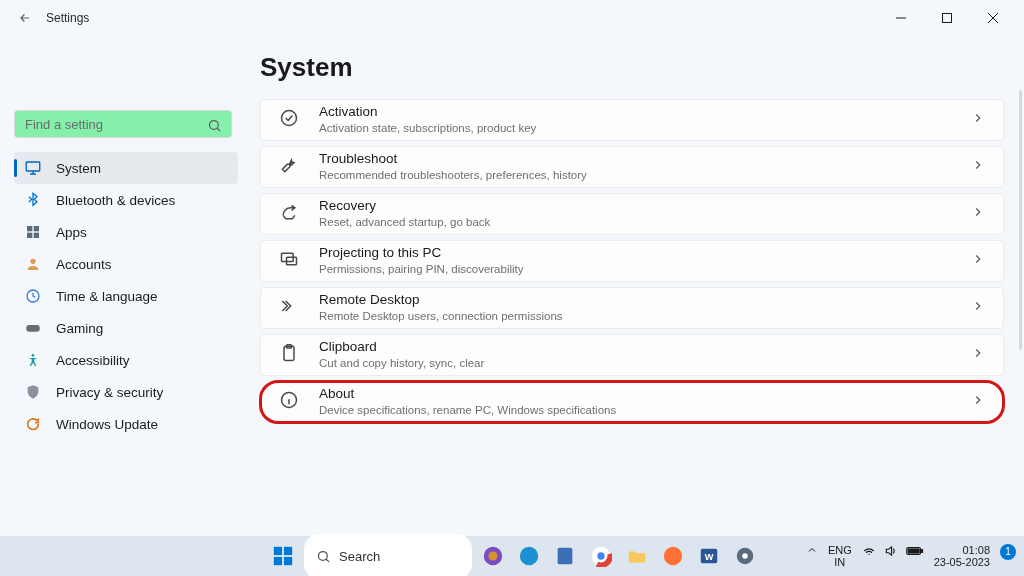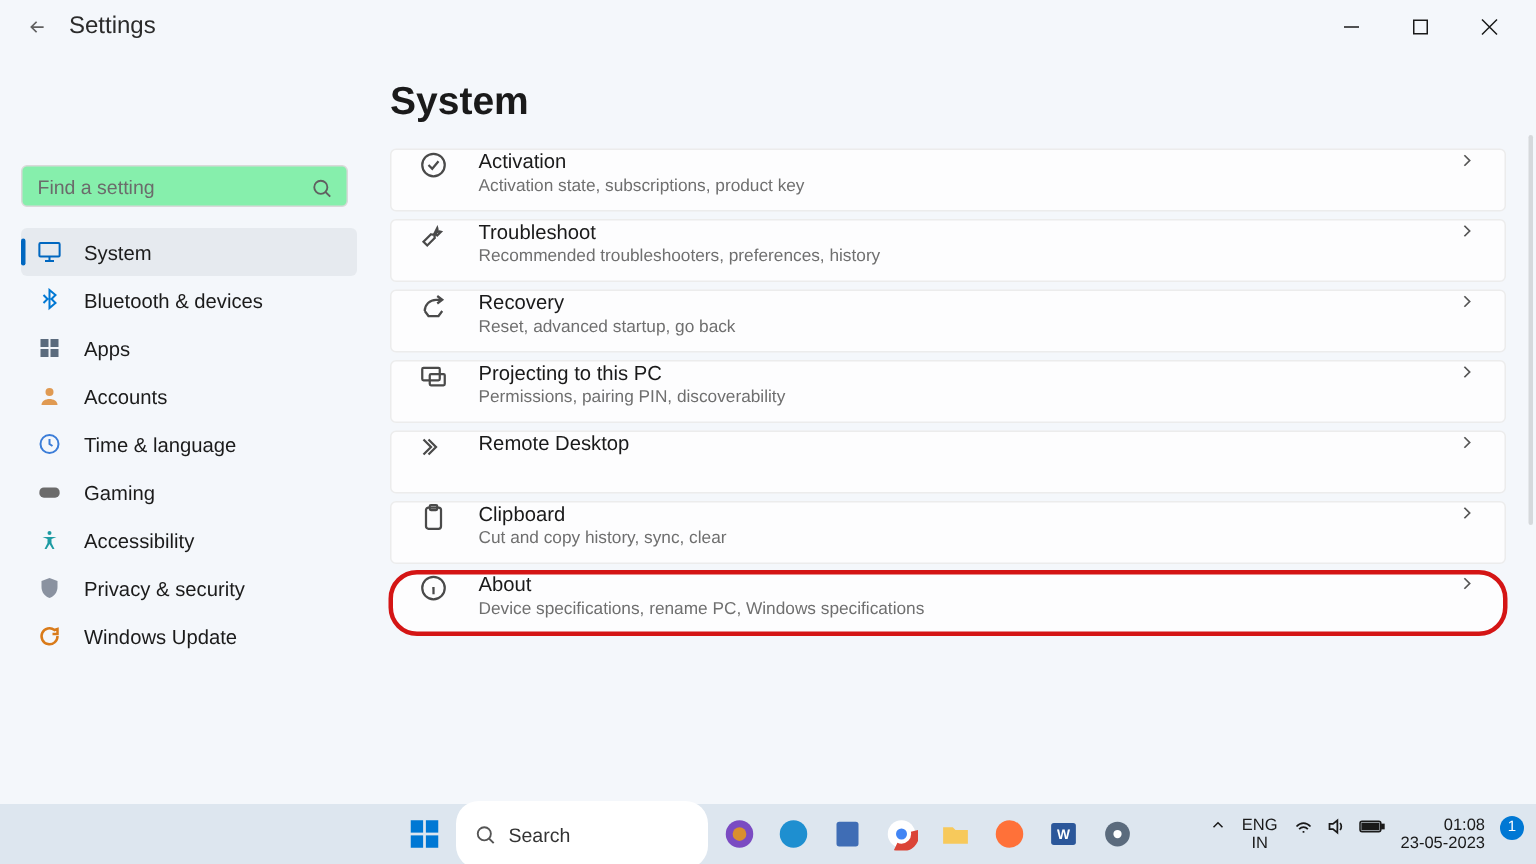--- a/index.html
+++ b/index.html
@@ -1,21 +1,21 @@
 <!DOCTYPE html>
 <html><head>
 <meta charset="utf-8">
 <style>
 * { margin: 0; padding: 0; box-sizing: border-box; font-family: "Segoe UI", -apple-system, sans-serif; }
 body { width: 1024px; height: 576px; background: #f4f7fb; overflow: hidden; position: relative; }
 
 
 .titlebar { height: 36px; display: flex; align-items: center; padding: 0 8px 0 14px; }
 .back-btn { width: 22px; height: 22px; color: #606060; display: flex; align-items: center; justify-content: center; margin-right: 10px; }
-.app-title { font-size: 16px; color: #2b2b2b; }
+.app-title { font-size: 12px; color: #2b2b2b; }
 .win-controls { margin-left: auto; display: flex; }
 .win-btn { width: 46px; height: 30px; display: flex; align-items: center; justify-content: center; color: #1a1a1a; }
 .win-btn svg { width: 12px; height: 12px; }
 
 
 .layout { display: flex; height: calc(100% - 36px - 40px); }
 .sidebar { width: 246px; padding: 0 8px 0 14px; }
 .search-wrap { position: relative; margin: 74px 6px 14px 0; }
 .search { width: 100%; height: 28px; border: 1px solid #d9d9d9; border-radius: 4px; background: #86efac; padding: 0 34px 0 10px; font-size: 13px; color: #333; }
 .search::placeholder { color: #6b6b6b; }
@@ -23,21 +23,21 @@
 
 .nav { display: flex; flex-direction: column; gap: 0; }
 .nav-item { display: flex; align-items: center; height: 32px; padding: 0 10px; border-radius: 4px; font-size: 13.5px; color: #1b1b1b; gap: 14px; cursor: pointer; }
 .nav-item.active { background: #e6eaef; position: relative; }
 .nav-item.active::before { content: ""; position: absolute; left: 0; top: 7px; bottom: 7px; width: 3px; background: #0067c0; border-radius: 2px; }
 .nav-ico { width: 18px; height: 18px; display: inline-flex; align-items: center; justify-content: center; }
 
 .content { flex: 1; padding: 16px 20px 0 14px; overflow-y: auto; }
 .page-title { font-size: 26px; font-weight: 600; color: #1a1a1a; margin-bottom: 16px; }
 .cards { display: flex; flex-direction: column; gap: 5px; }
-.card { background: #fdfdfe; border: 1px solid #ececec; border-radius: 4px; height: 42px; display: flex; padding: 0 18px; gap: 18px; cursor: pointer; }
+.card { background: #fdfdfe; border: 1px solid #ececec; border-radius: 4px; height: 42px; display: flex; align-items: center; padding: 0 18px; gap: 18px; cursor: pointer; }
 .card.highlighted { outline: 3px solid #d41515; outline-offset: -2px; border-radius: 18px; }
 .card-ico { width: 22px; color: #4a4a4a; }
 .card-txt { flex: 1; }
 .card-title { font-size: 13.5px; color: #1a1a1a; line-height: 1.25; }
 .card-sub { font-size: 11.5px; color: #6f6f6f; line-height: 1.3; }
 .chevron { color: #555; }
 
 .scrollbar-track { position: absolute; right: 2px; top: 90px; width: 3px; height: 260px; background: #d6d9dc; border-radius: 2px; }
 
 
@@ -229,20 +229,21 @@
     <span class="chevron"><svg width="14" height="14" viewBox="0 0 24 24" fill="none" stroke="currentColor" stroke-width="2">
               <path d="m9 6 6 6-6 6"></path>
             </svg></span>
         </div>
         <div class="card">
     <span class="card-ico"><svg width="20" height="20" viewBox="0 0 24 24" fill="none" stroke="currentColor" stroke-width="1.8">
               <path d="m8 6 6 6-6 6M4 18l6-6-6-6"></path>
             </svg></span>
     <div class="card-txt">
       <div class="card-title">Remote Desktop</div>
+      <div class="card-sub">Remote Desktop users, connection permissions</div>
     </div>
     <span class="chevron"><svg width="14" height="14" viewBox="0 0 24 24" fill="none" stroke="currentColor" stroke-width="2">
               <path d="m9 6 6 6-6 6"></path>
             </svg></span>
         </div>
         <div class="card">
     <span class="card-ico"><svg width="20" height="20" viewBox="0 0 24 24" fill="none" stroke="currentColor" stroke-width="1.8">
               <rect x="6" y="4" width="12" height="17" rx="2"></rect>
               <rect x="9" y="2" width="6" height="4" rx="1"></rect>
             </svg></span>

